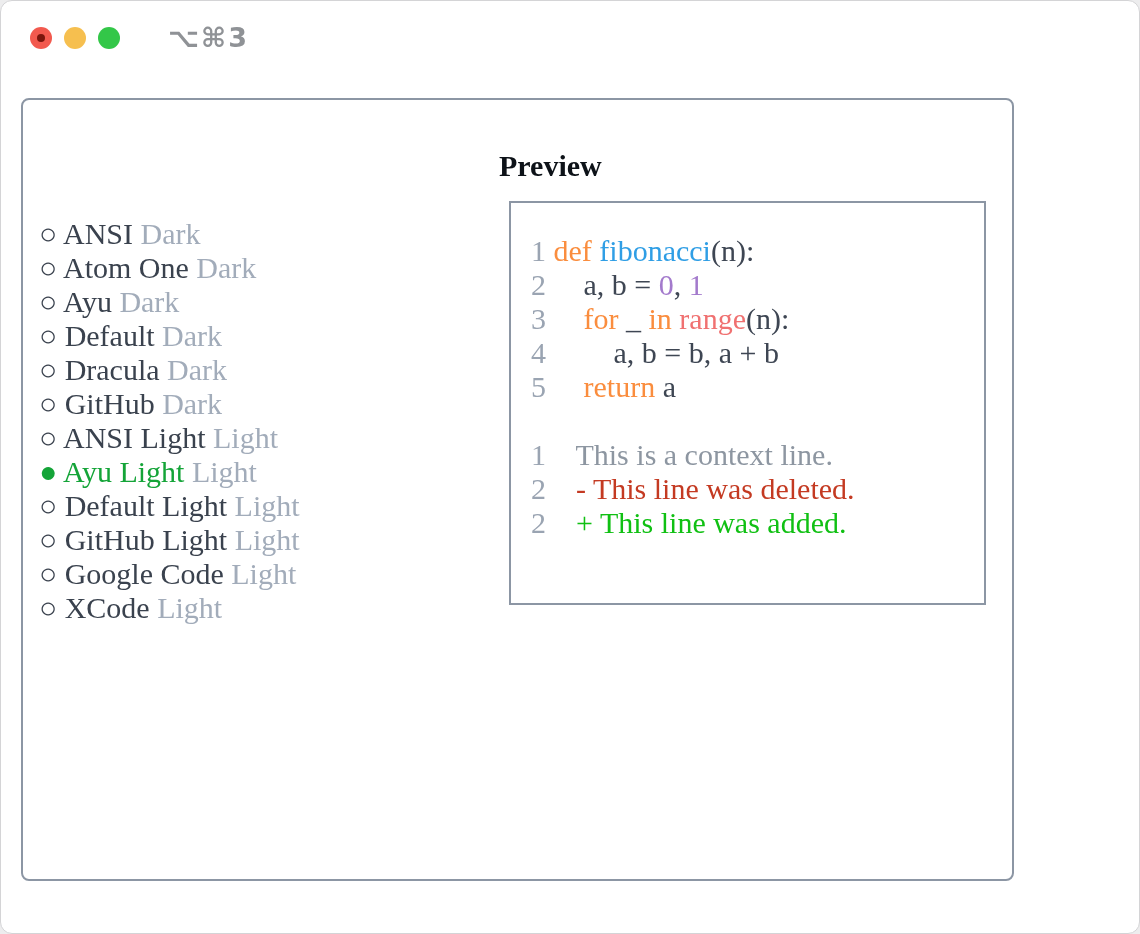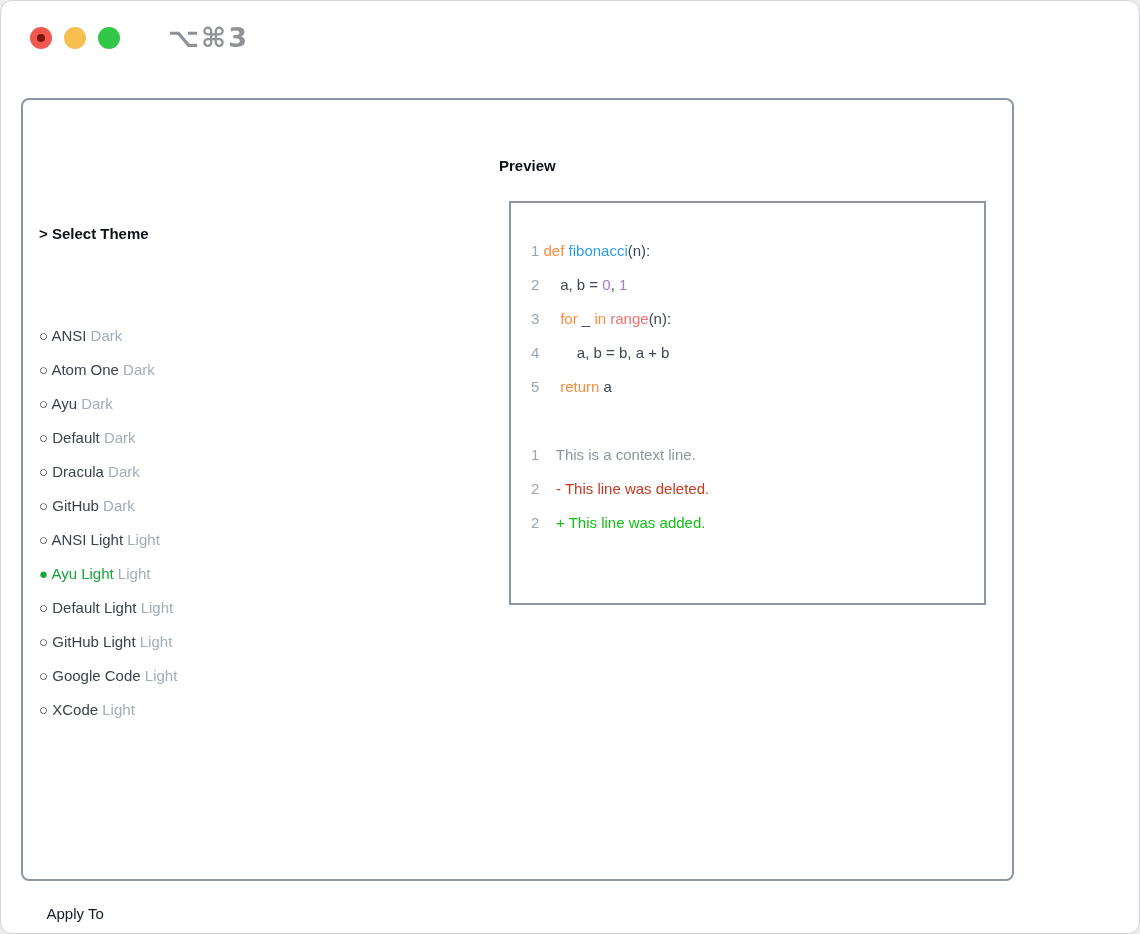--- a/index.html
+++ b/index.html
@@ -17,22 +17,22 @@
   .dot.red{left:29px;background:var(--btn_red)}
   .dot.red::after{content:"";position:absolute;left:7px;top:7px;width:8px;height:8px;
     border-radius:50%;background:var(--btn_red_dot)}
   .dot.yellow{left:63px;background:var(--btn_yellow)}
   .dot.green{left:97px;background:var(--btn_green)}
   .wtitle{position:absolute;left:167px;top:21px;
     font-family:"DejaVu Sans",sans-serif;font-weight:bold;font-size:27px;
     color:var(--titlebar_title);letter-spacing:2px}
   .frame{position:absolute;left:20px;top:97px;width:993px;height:783px;
     border:2px solid var(--border);border-radius:8px;box-sizing:border-box;background:#fff}
-  .mono{font-family:Liberation Sans, sans-serif;
-    font-size:15px;line-height:34px;white-space:pre}
+  .mono{font-family:Liberation Serif, serif;
+    font-size:30px;line-height:34px;white-space:pre}
   .leftcol{position:absolute;left:38px;top:148px}
   .row{height:34px}
   .hdr{font-weight:bold;color:var(--header)}
   .mark,.nm{color:var(--dark)}
   .muted{color:var(--muted)}
   .selected .mark,.selected .nm{color:var(--green)}
   .spacer{height:34px}
   .applyhdr{color:#141a22}
   .pvhdr{position:absolute;left:498px;top:148px}
   .pbox{position:absolute;left:508px;top:200px;width:477px;height:404px;
@@ -48,24 +48,22 @@
 
 <div id="window">
   <span class="dot red"></span>
   <span class="dot yellow"></span>
   <span class="dot green"></span>
   <span class="wtitle">⌥⌘3</span>
 
   <div class="frame"></div>
 
   <div class="leftcol mono">
-    <div class="row hdr">&gt; Select Theme</div>
     <div><div class="row"><span class="mark">○ </span><span class="nm">ANSI </span><span class="muted">Dark</span></div><div class="row"><span class="mark">○ </span><span class="nm">Atom One </span><span class="muted">Dark</span></div><div class="row"><span class="mark">○ </span><span class="nm">Ayu </span><span class="muted">Dark</span></div><div class="row"><span class="mark">○ </span><span class="nm">Default </span><span class="muted">Dark</span></div><div class="row"><span class="mark">○ </span><span class="nm">Dracula </span><span class="muted">Dark</span></div><div class="row"><span class="mark">○ </span><span class="nm">GitHub </span><span class="muted">Dark</span></div><div class="row"><span class="mark">○ </span><span class="nm">ANSI Light </span><span class="muted">Light</span></div><div class="row selected"><span class="mark">● </span><span class="nm">Ayu Light </span><span class="muted">Light</span></div><div class="row"><span class="mark">○ </span><span class="nm">Default Light </span><span class="muted">Light</span></div><div class="row"><span class="mark">○ </span><span class="nm">GitHub Light </span><span class="muted">Light</span></div><div class="row"><span class="mark">○ </span><span class="nm">Google Code </span><span class="muted">Light</span></div><div class="row"><span class="mark">○ </span><span class="nm">XCode </span><span class="muted">Light</span></div></div>
     <div class="spacer"></div>
-    <div class="row applyhdr">  Apply To</div>
     
     
     
   </div>
 
   <div class="pvhdr mono hdr">Preview</div>
   <div class="pbox"></div>
   <div class="code mono"><div class="cl"><span class="num">1 </span><span class="kw">def</span><span class="txt"> </span><span class="fn">fibonacci</span><span class="txt">(n):</span></div><div class="cl"><span class="num">2 </span><span class="txt">    a, b = </span><span class="numlit">0</span><span class="txt">, </span><span class="numlit">1</span></div><div class="cl"><span class="num">3 </span><span class="txt">    </span><span class="kw">for</span><span class="txt"> _ </span><span class="kw">in</span><span class="txt"> </span><span class="call">range</span><span class="txt">(n):</span></div><div class="cl"><span class="num">4 </span><span class="txt">        a, b = b, a + b</span></div><div class="cl"><span class="num">5 </span><span class="txt">    </span><span class="kw">return</span><span class="txt"> a</span></div><div class="cl"></div><div class="cl"><span class="num">1</span><span class="ctx">    This is a context line.</span></div><div class="cl"><span class="num">2</span><span class="del">    - This line was deleted.</span></div><div class="cl"><span class="num">2</span><span class="add">    + This line was added.</span></div></div>
 </div>
 

